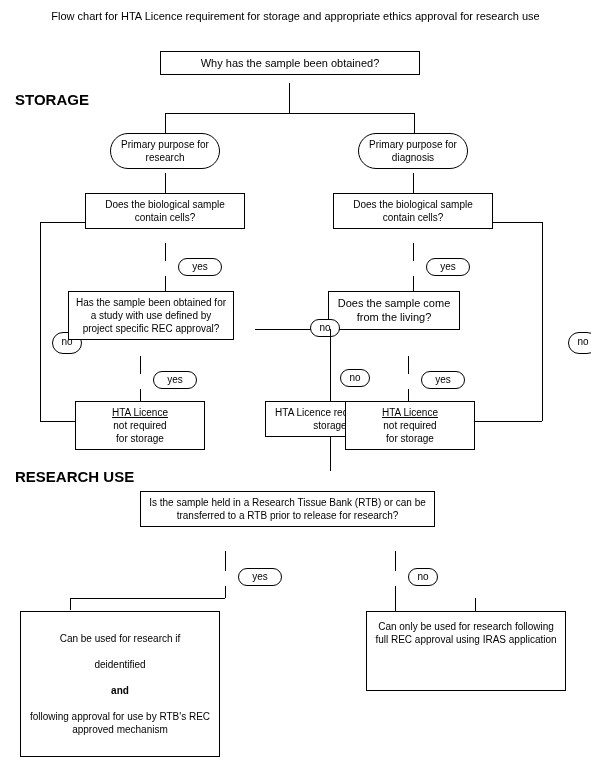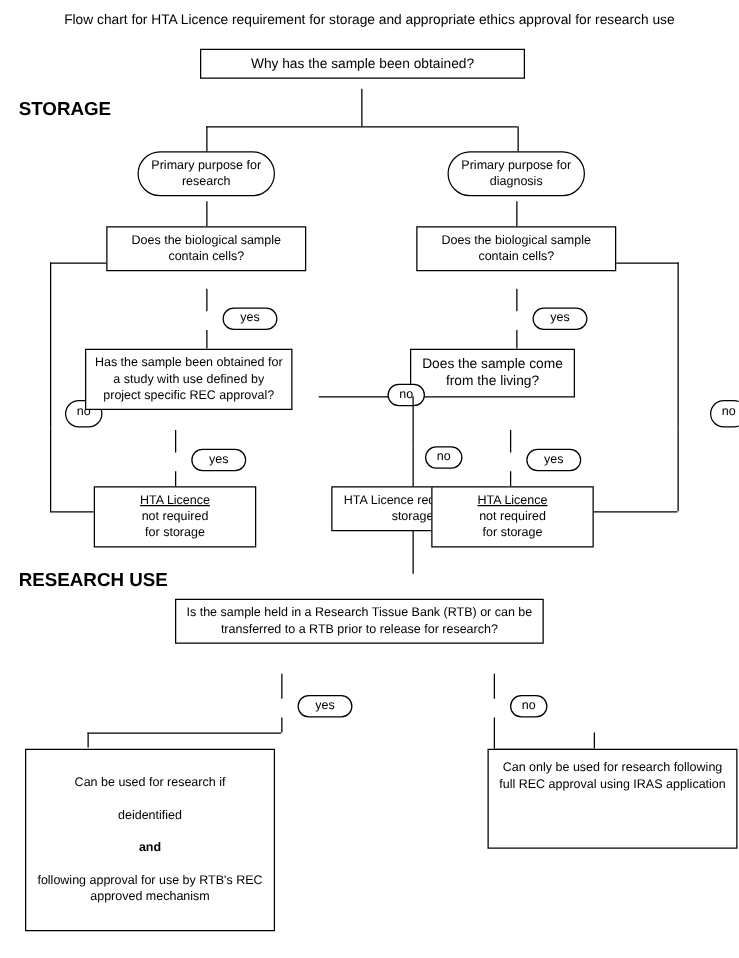--- a/index.html
+++ b/index.html
@@ -8,21 +8,21 @@
       font-family: Arial, sans-serif;
       font-size: 11px;
       width: 591px;
       min-height: 766px;
       padding: 10px;
       color: #000;
     }
     .page-title {
       text-align: center;
       font-size: 11px;
-      margin-bottom: 2px;
+      margin-bottom: 14px;
     }
     .flowchart {
       position: relative;
       width: 571px;
     }
     
     .box {
       border: 1px solid #000;
       background: #fff;
       text-align: center;
@@ -196,17 +196,17 @@
   <div class="connector connector-h" style="left:385px; top:575px; width:80px;"></div>
   <div class="connector connector-v" style="left:465px; top:562px; height:13px;"></div>
 
   <div class="box box-rect" style="left:10px; top:575px; width:200px; font-size:10px; min-height:80px; padding:20px 6px;">
     <span>Can be used for research if</span><br><br>
     <span>deidentified</span><br><br>
     <span><strong>and</strong></span><br><br>
     <span>following approval for use by RTB's REC approved mechanism</span>
   </div>
 
-  <div class="box box-rect" style="left:380px; top:575px; width:200px; font-size:10px; min-height:80px; padding:8px 7px;">
+  <div class="box box-rect" style="left:356px; top:575px; width:200px; font-size:10px; min-height:80px; padding:8px 7px;">
     <span>Can only be used for research following full REC approval using IRAS application</span>
   </div>
 
 </div>
 
 </body></html>

